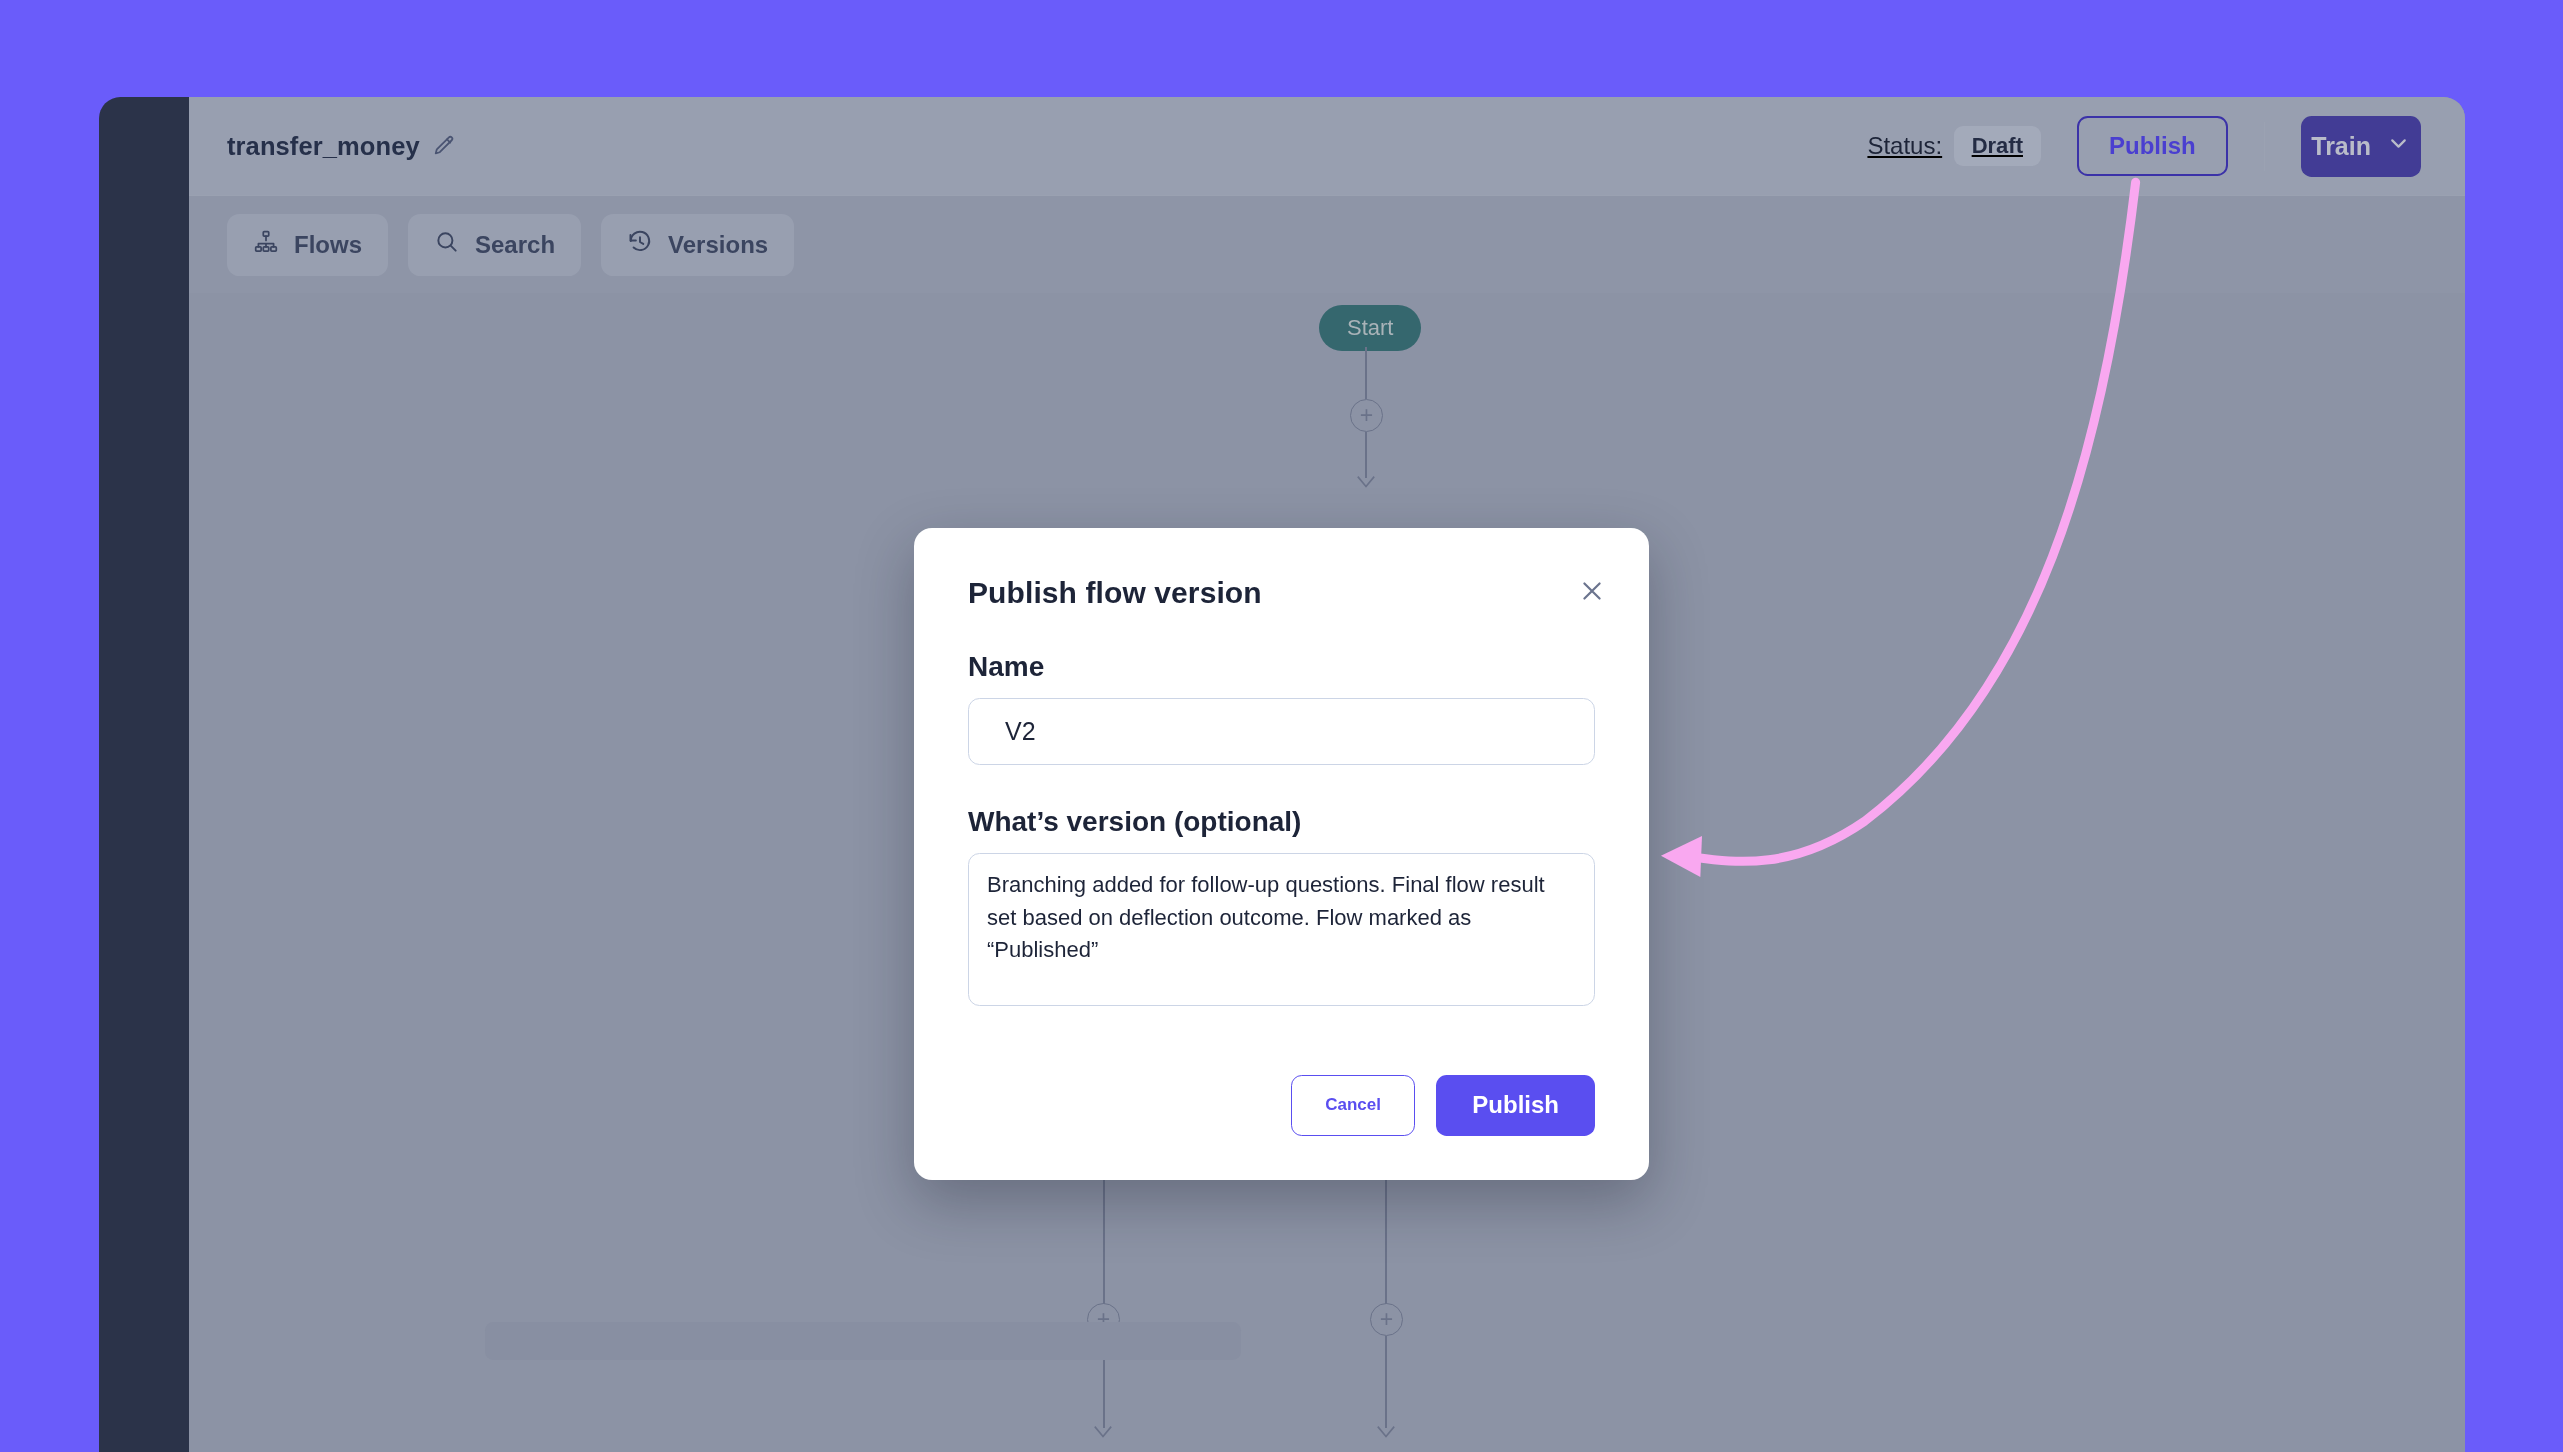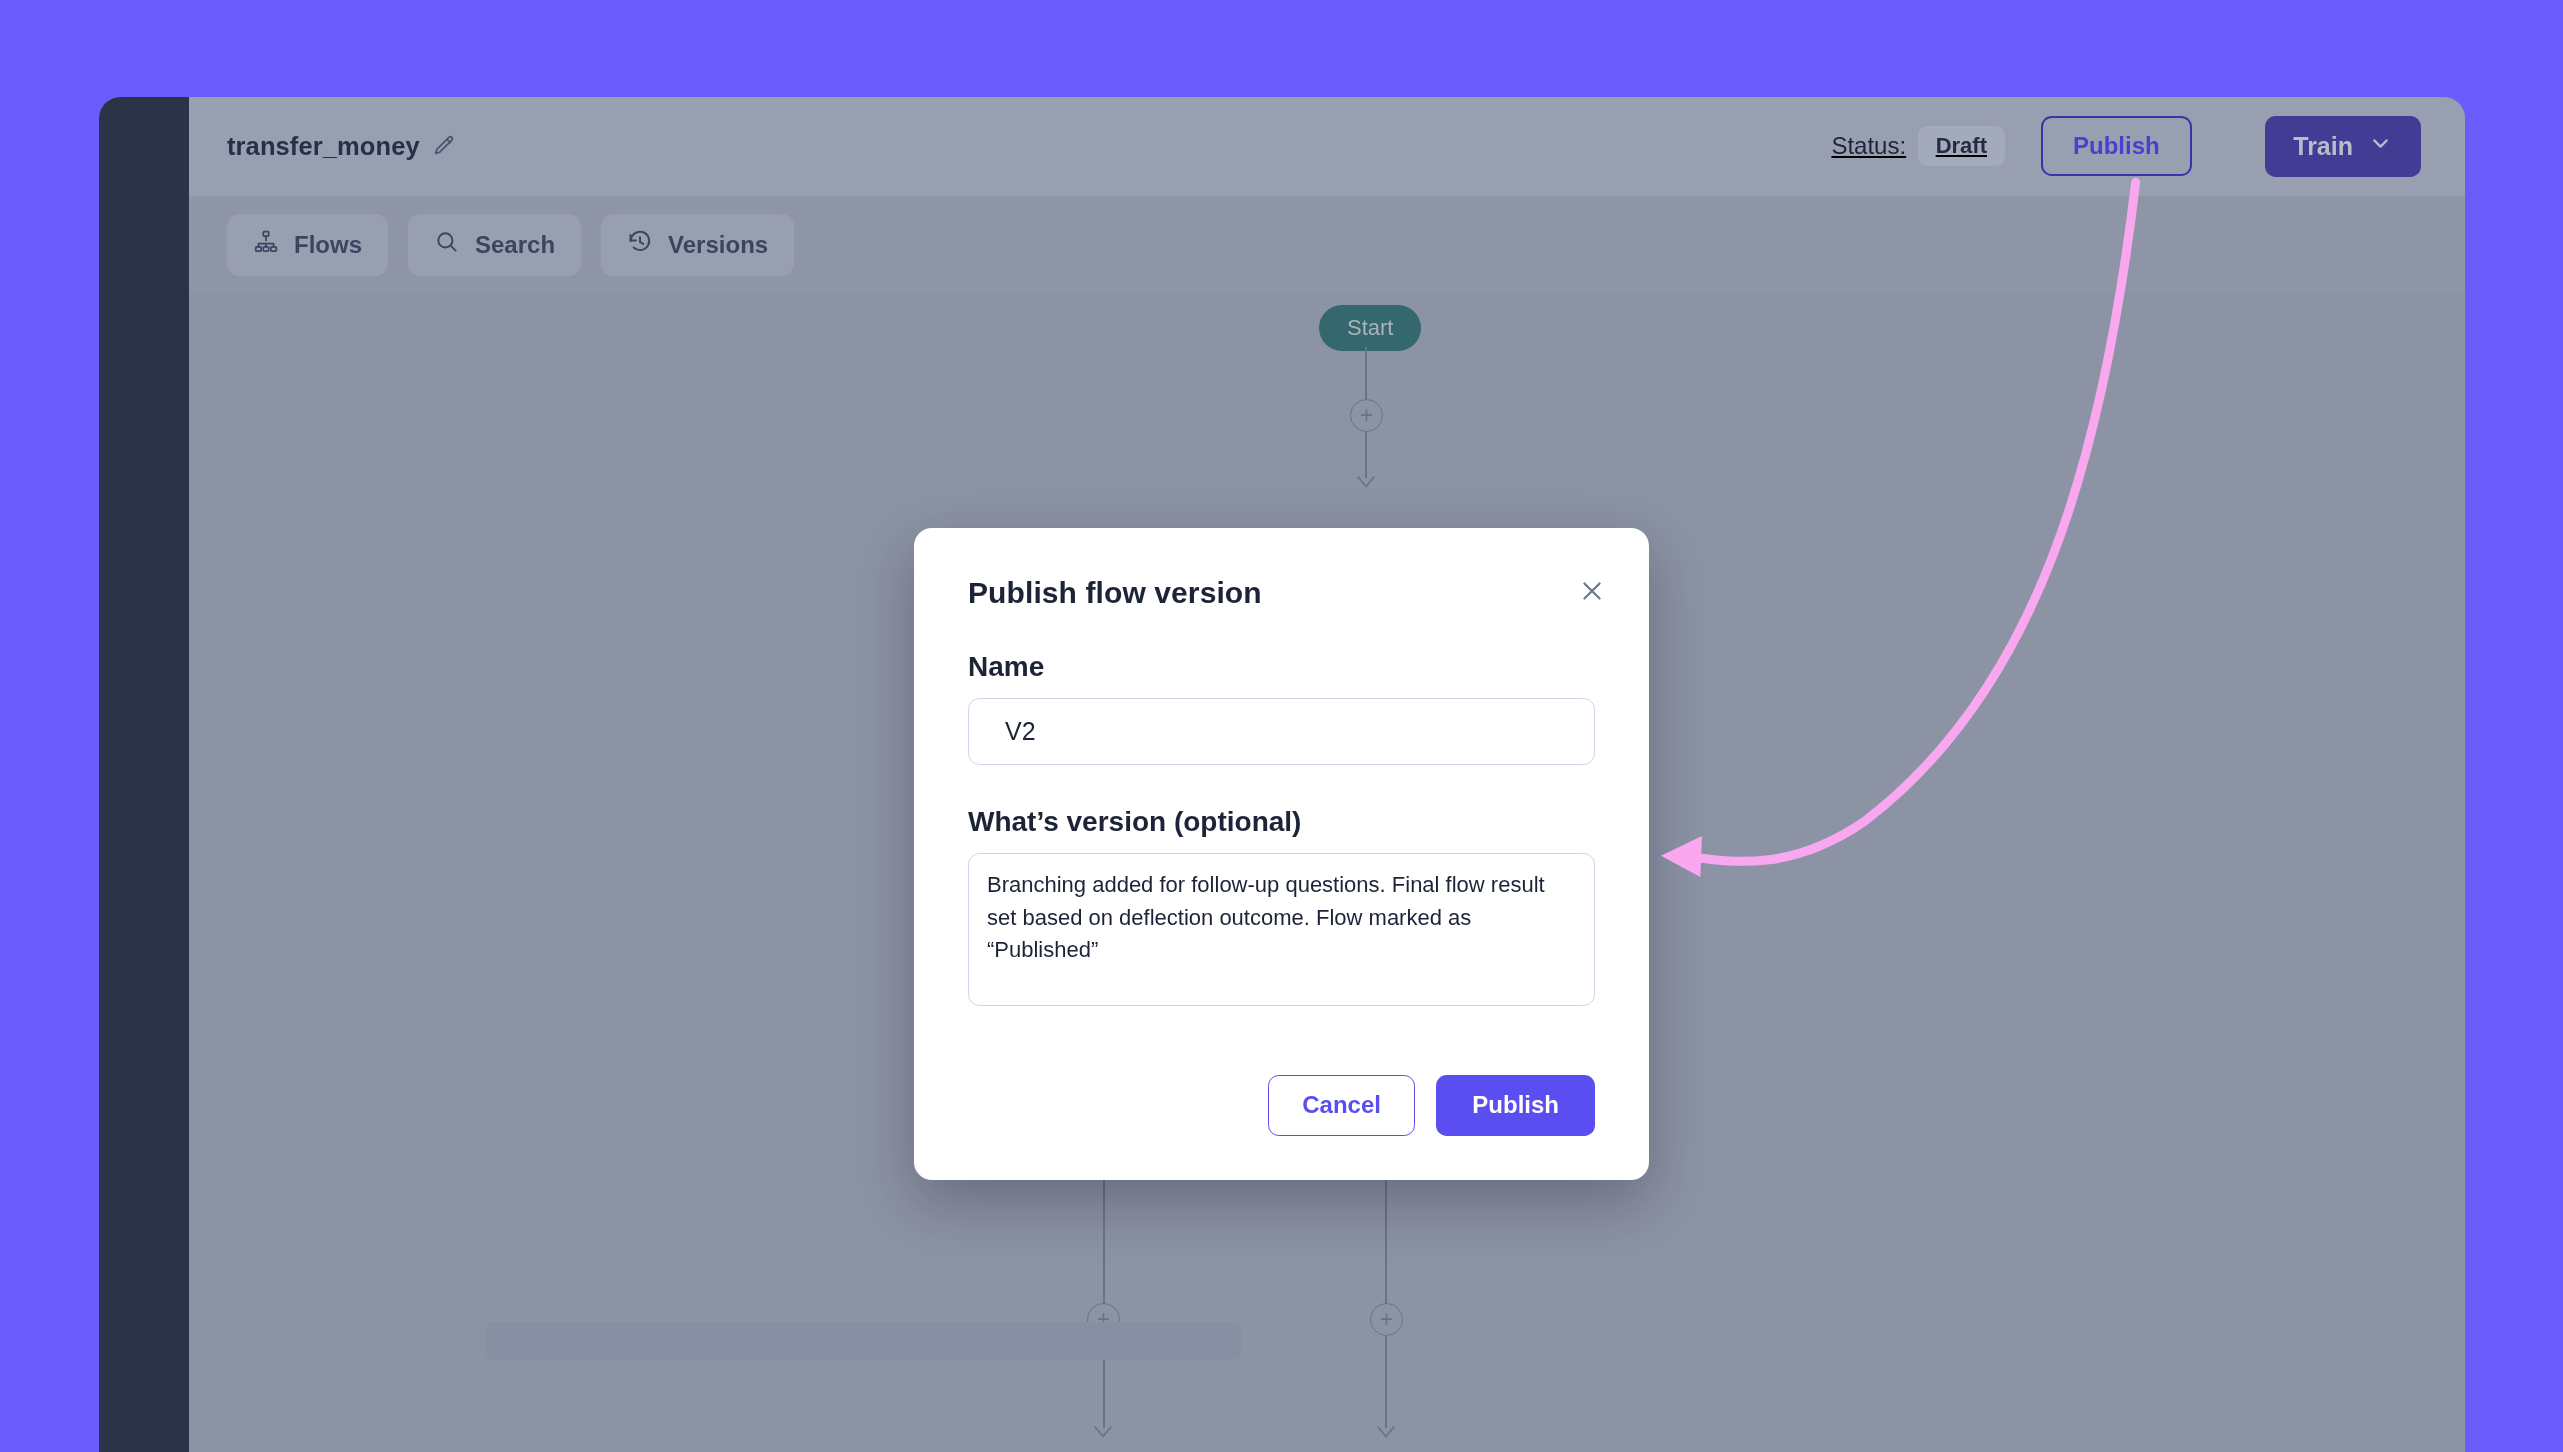--- a/index.html
+++ b/index.html
@@ -119,21 +119,21 @@
     background: #9ba2b2;
     margin: 0 36px;
   }
 
   #train-btn {
     background: #423c95;
     color: #b9bcc9;
     border: none;
     font-size: 25px;
     font-weight: bold;
-    padding: 15px 28px;
+    padding: 15px 10px;
     border-radius: 10.7px;
     display: flex;
     align-items: center;
     gap: 15px;
     cursor: pointer;
     font-family: inherit;
   }
 
   
   #toolbar {
@@ -298,21 +298,21 @@
     display: flex;
     justify-content: flex-end;
     gap: 21.4px;
     margin-top: 66px;
   }
   #cancel-button {
     border: 1.6px solid #5a4ef0;
     color: #5a4ef0;
     background: #fff;
     border-radius: 10.7px;
-    font-size: 24px;
+    font-size: 17px;
     font-weight: bold;
     padding: 15px 33px;
     cursor: pointer;
     font-family: inherit;
   }
   #modal-publish-button {
     border: none;
     color: #fff;
     background: #5a4ef0;
     border-radius: 10.7px;

